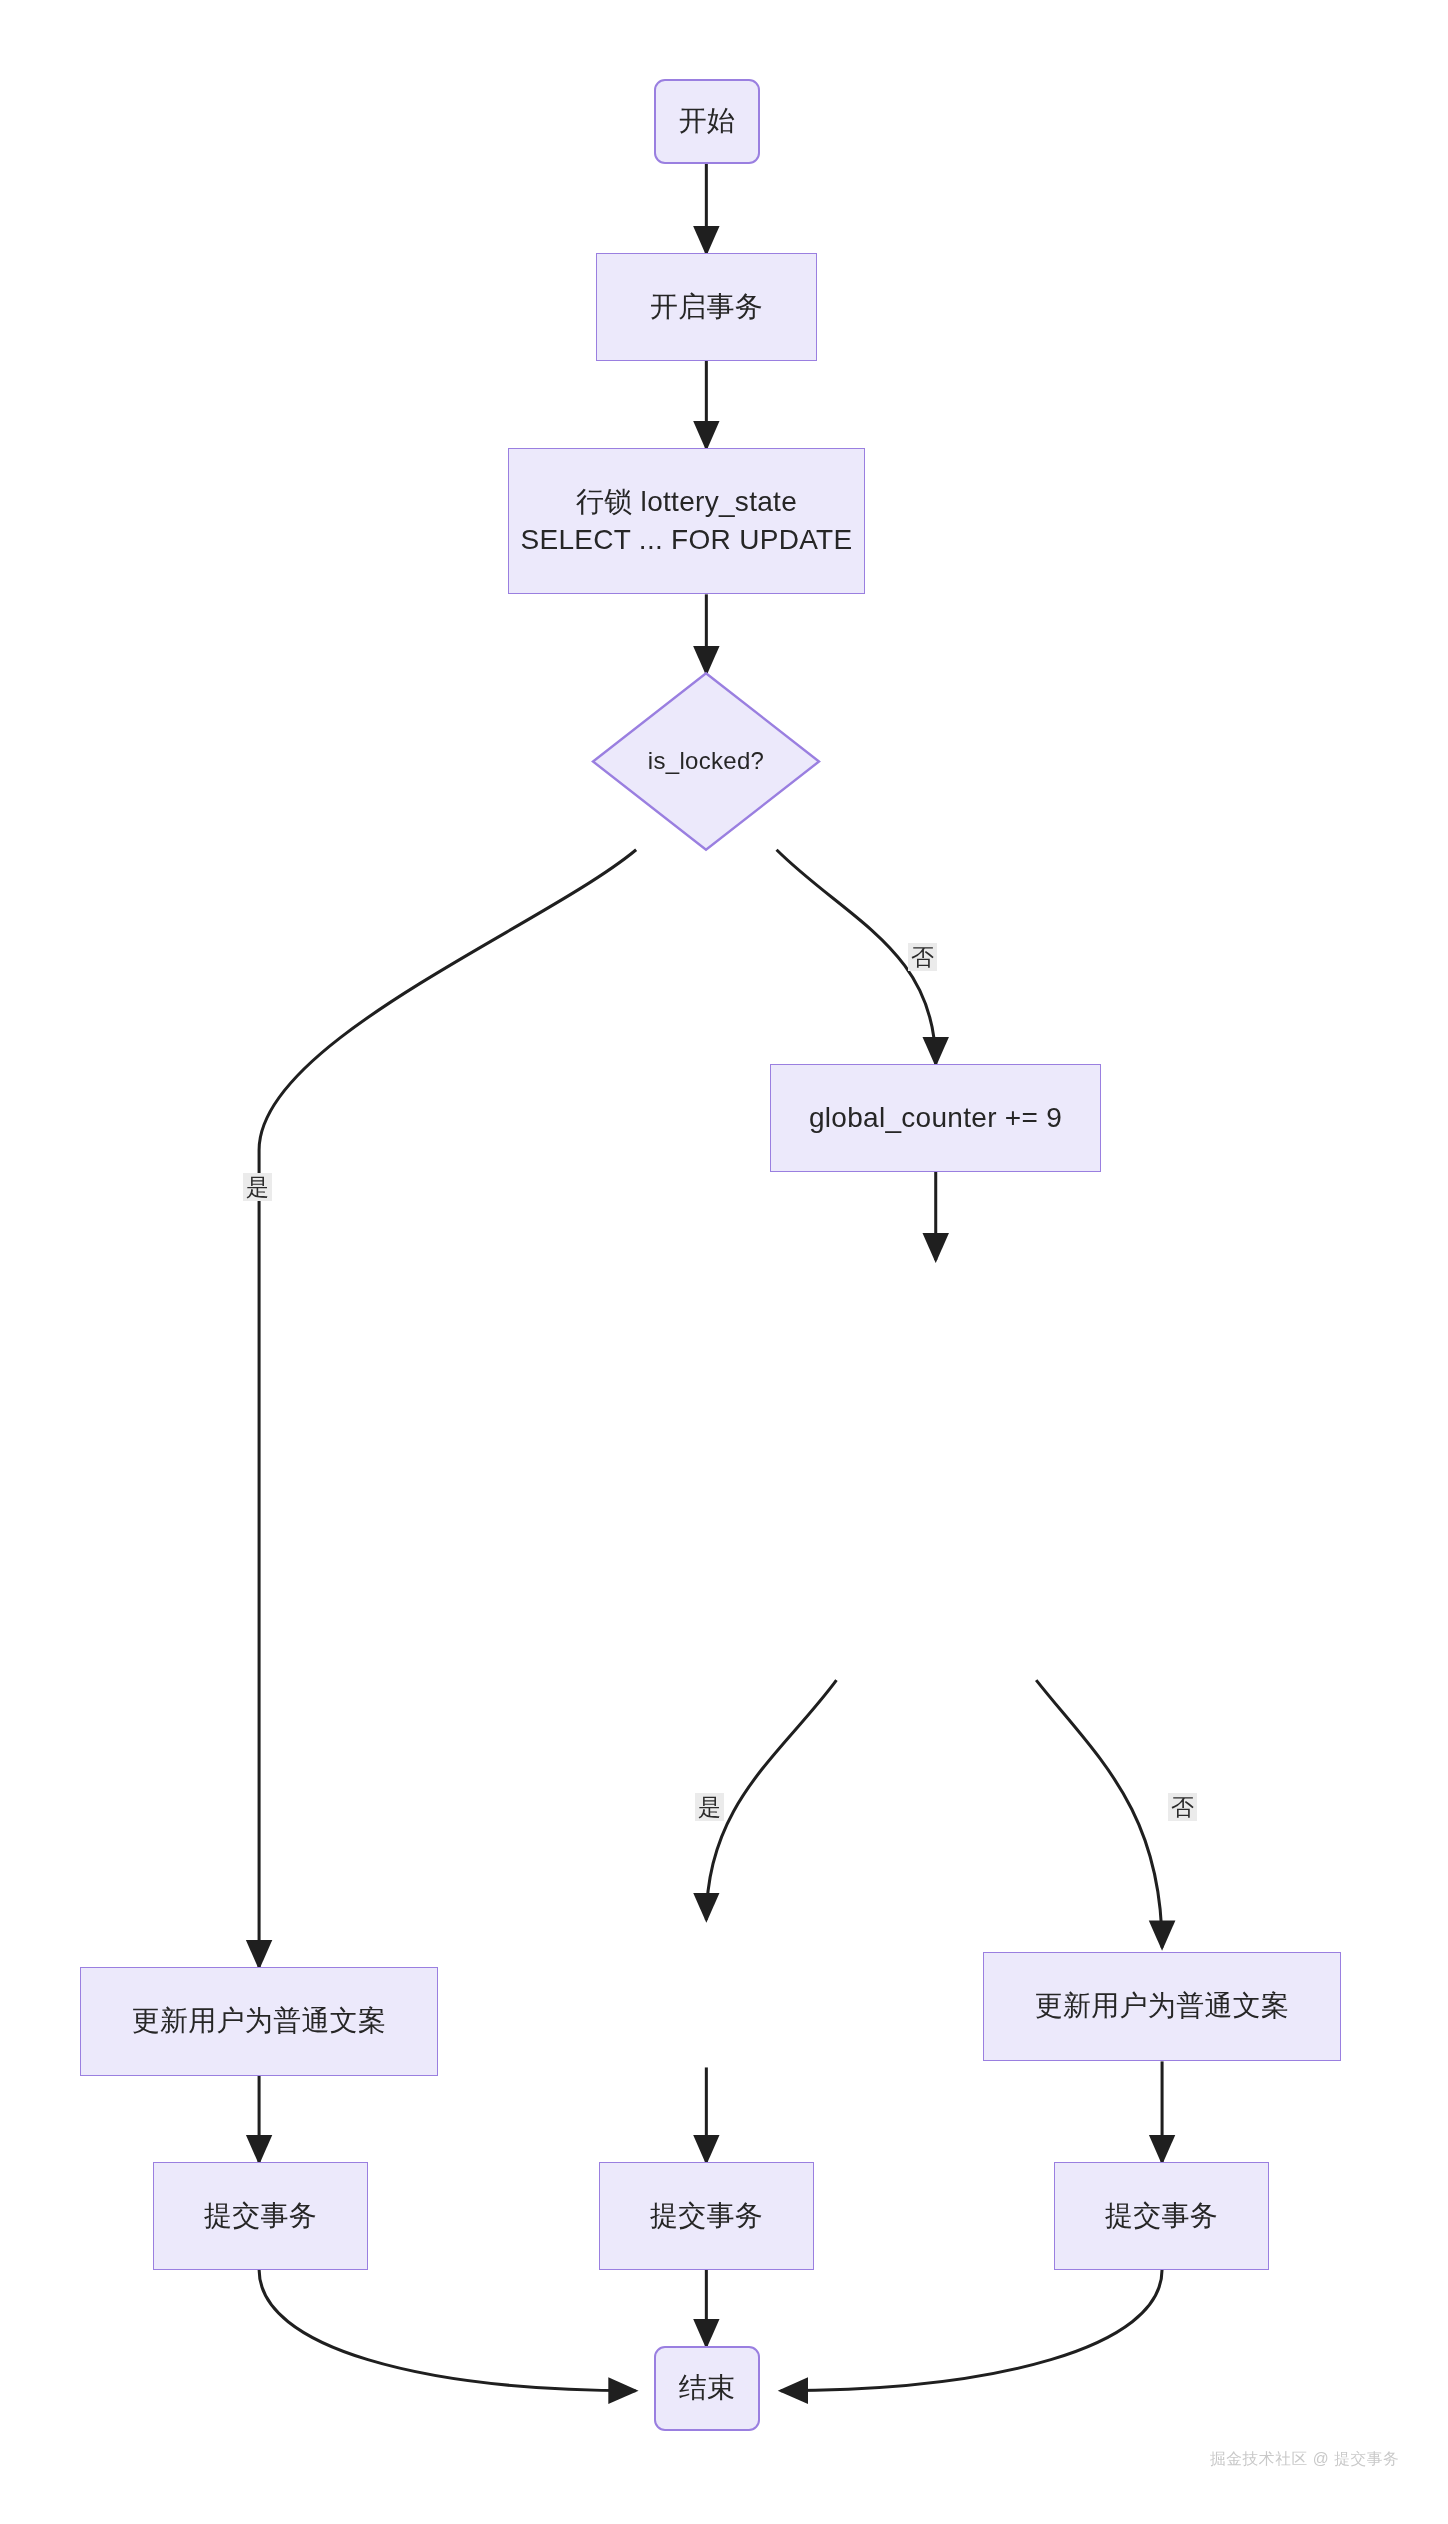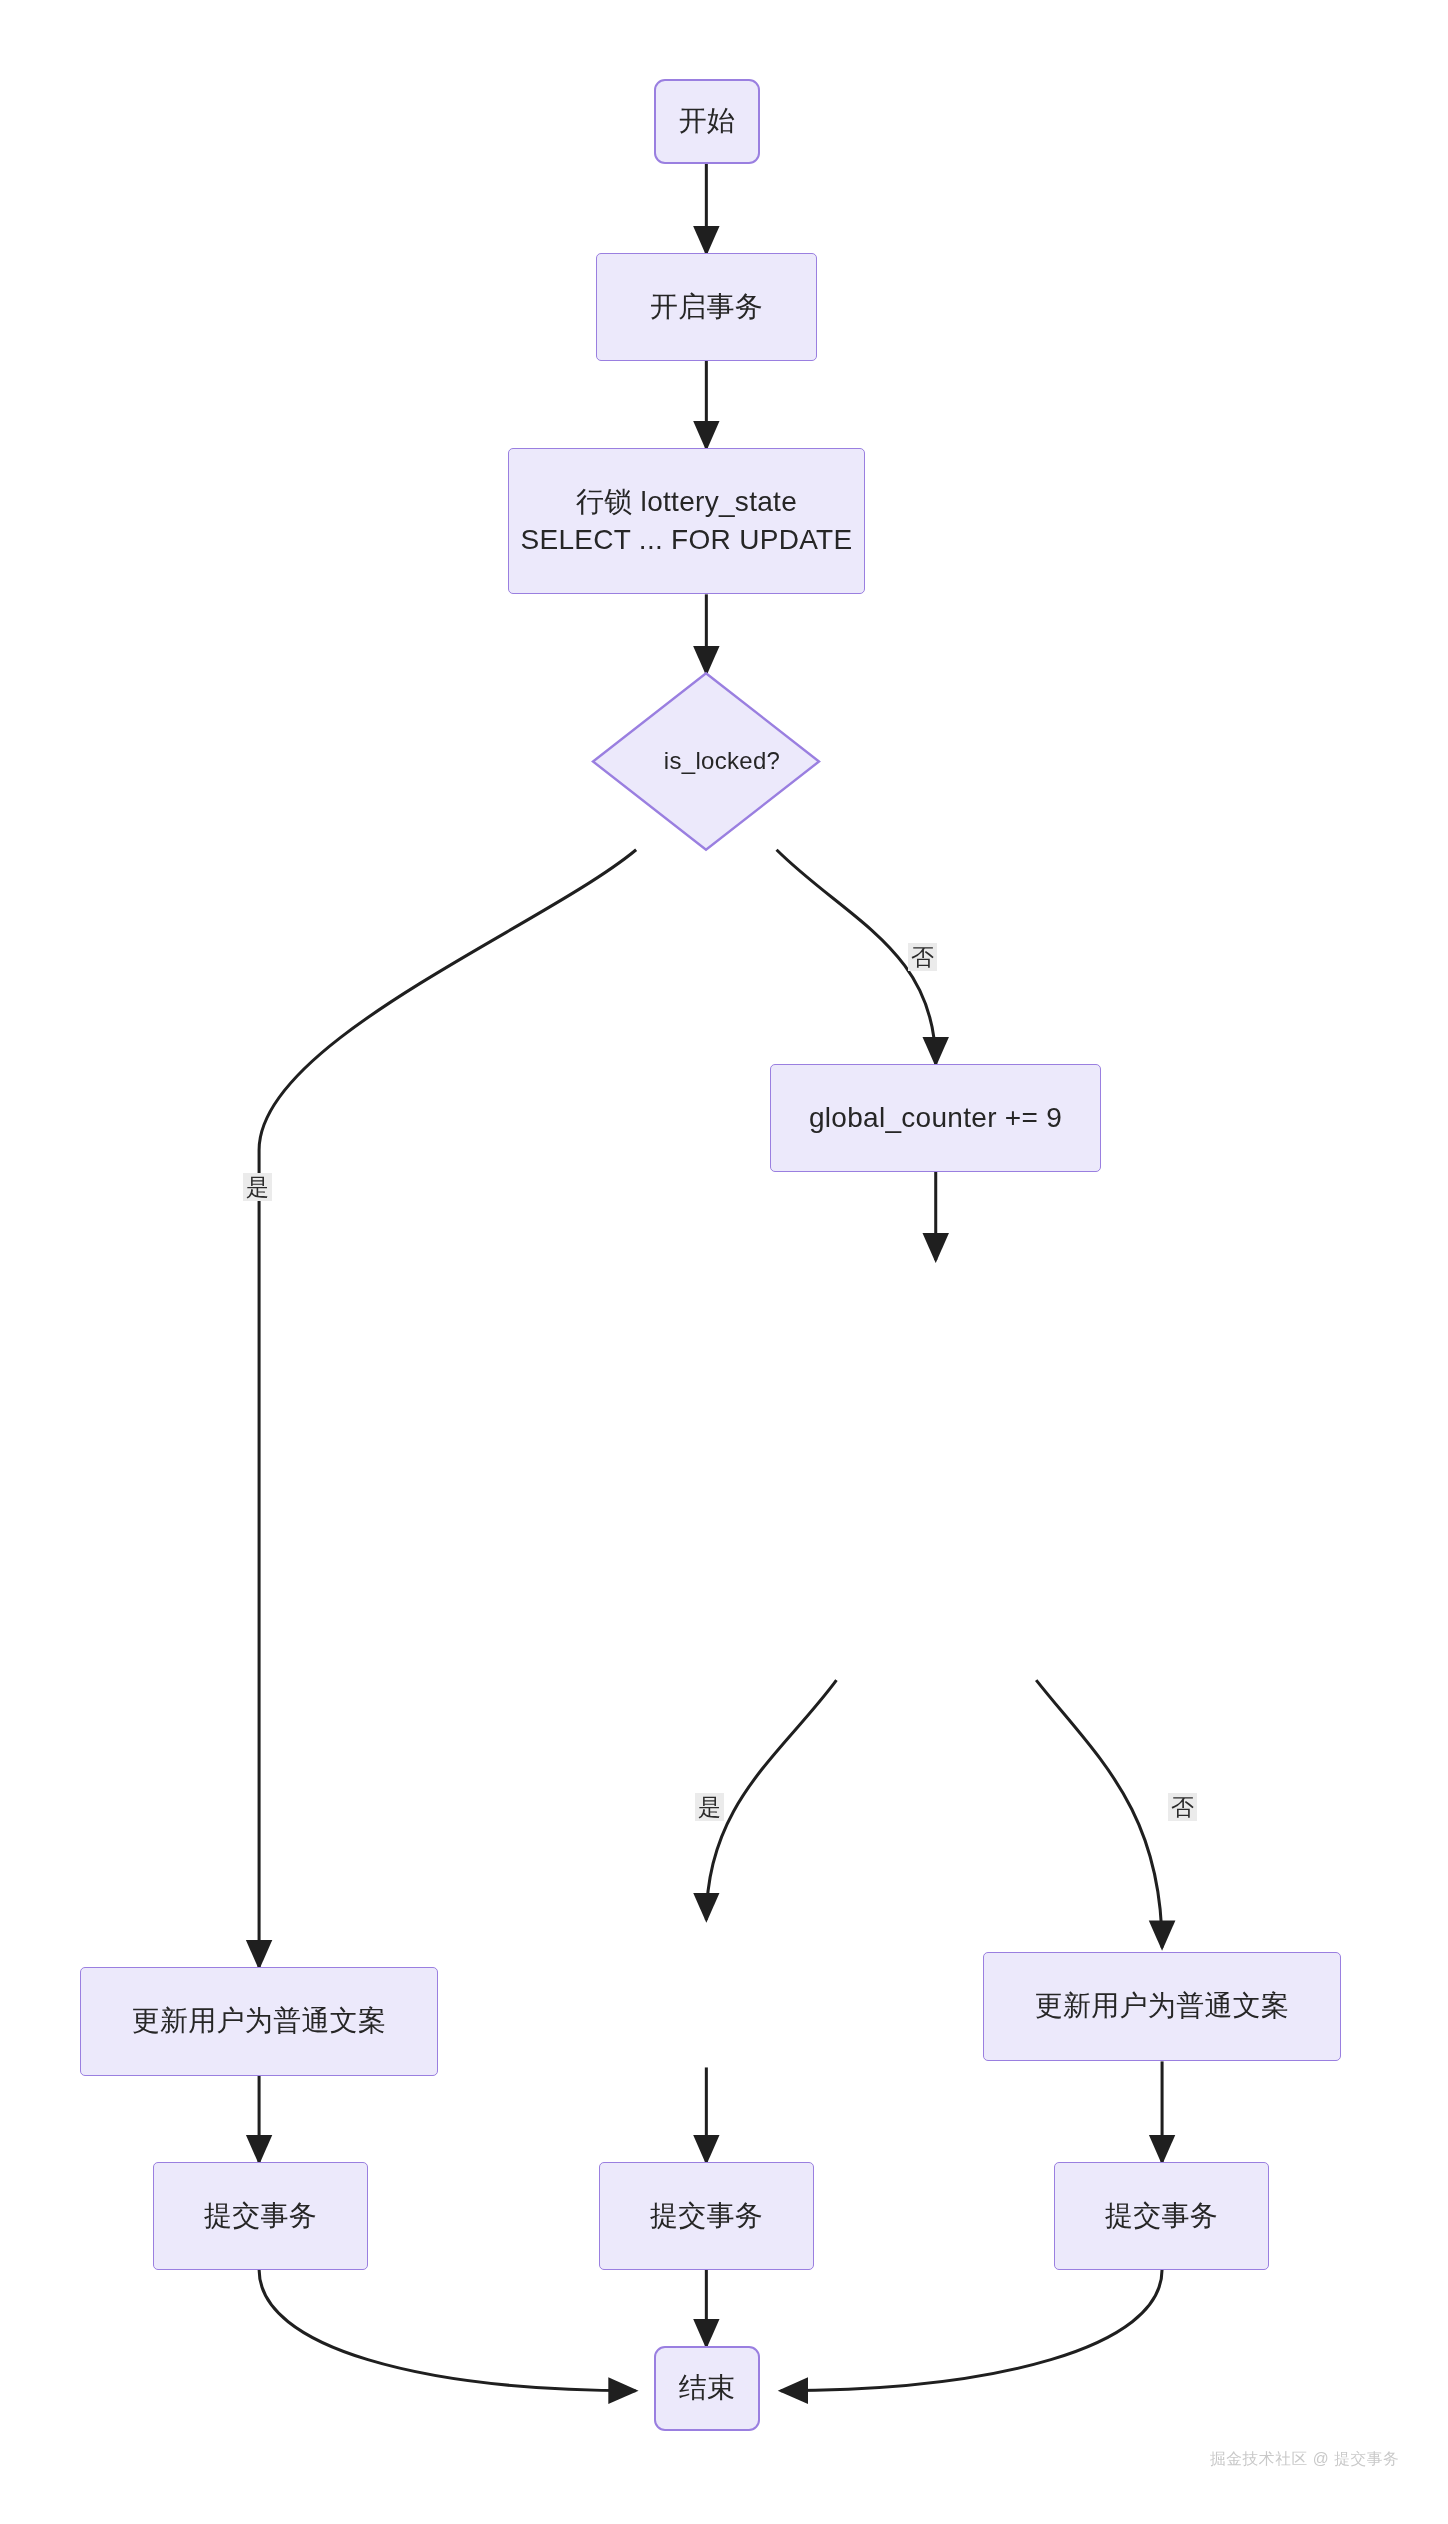--- a/index.html
+++ b/index.html
@@ -38,39 +38,39 @@
     line-height: 1.36;
     z-index: 2;
     white-space: pre-line;
     letter-spacing: 0.3px;
   }
   .node.terminal {
     border-radius: 11px;
     border-width: 2.4px;
   }
   .node.process {
-    border-radius: 5px;
+    border-radius: 0;
   }
   .node .label {
     display: block;
     padding: 0 8.5px;
   }
   .diamond {
     position: absolute;
     z-index: 2;
   }
   .diamond svg {
     position: absolute;
     left: 0;
     top: 0;
     overflow: visible;
   }
   .diamond .dtext {
     position: absolute;
-    left: 16px;
+    left: 0;
     top: 0;
     width: 100%;
     height: 100%;
     display: flex;
     align-items: center;
     justify-content: center;
     text-align: center;
     color: #262626;
     font-size: 24px;
     line-height: 1.36;

